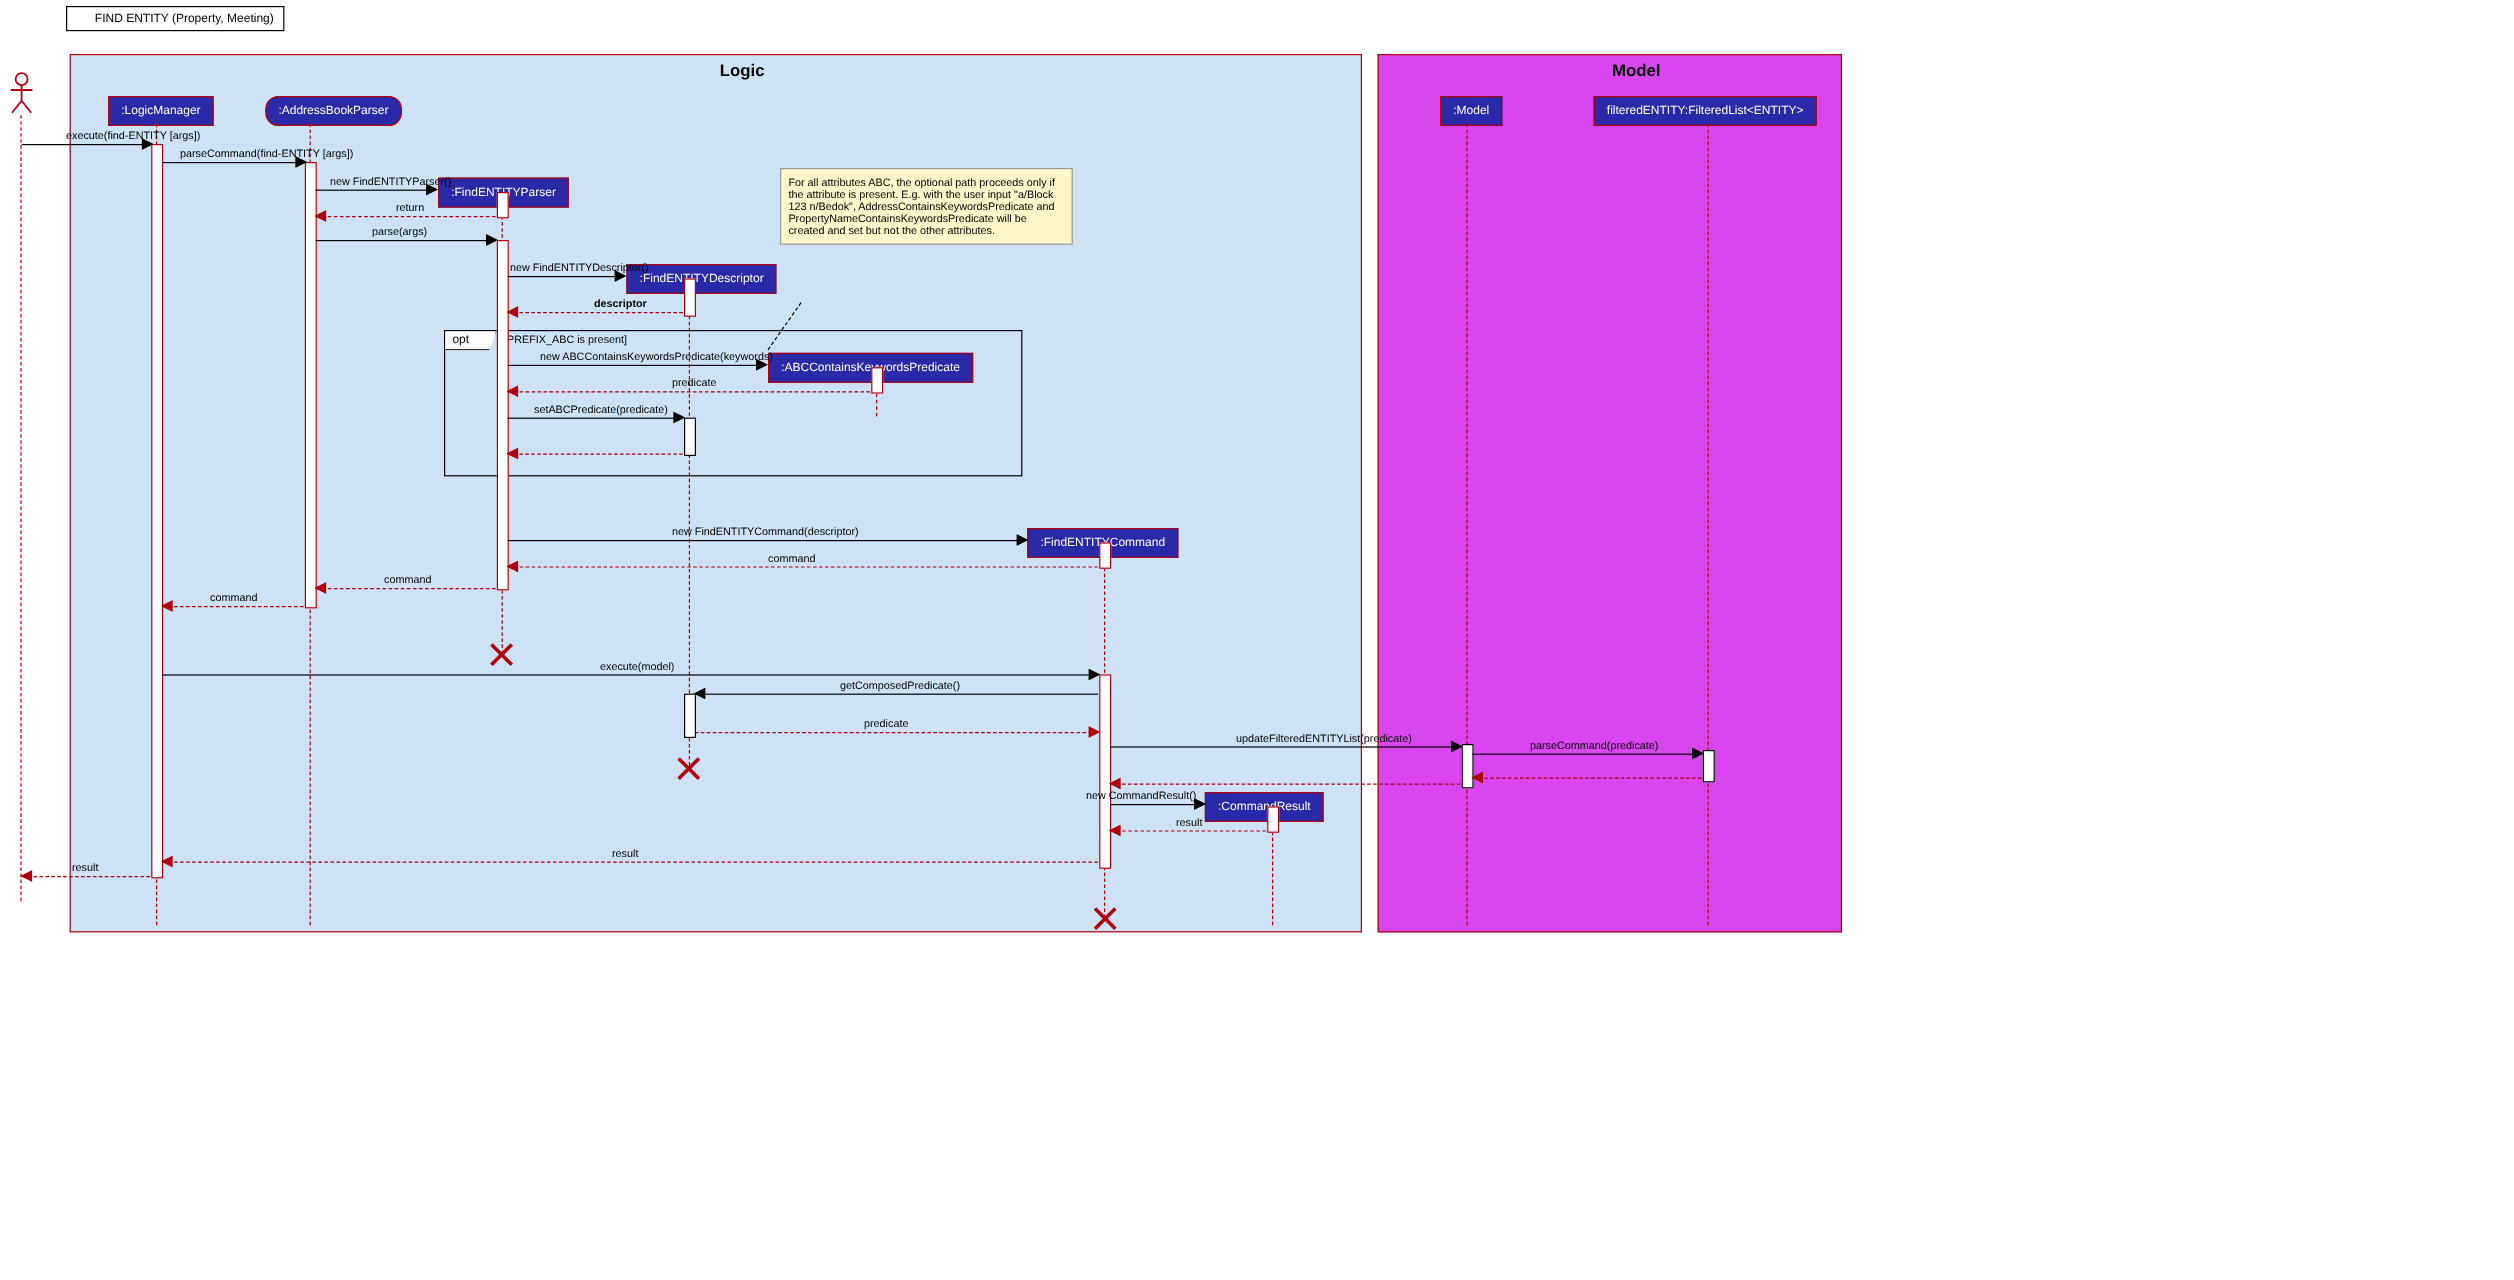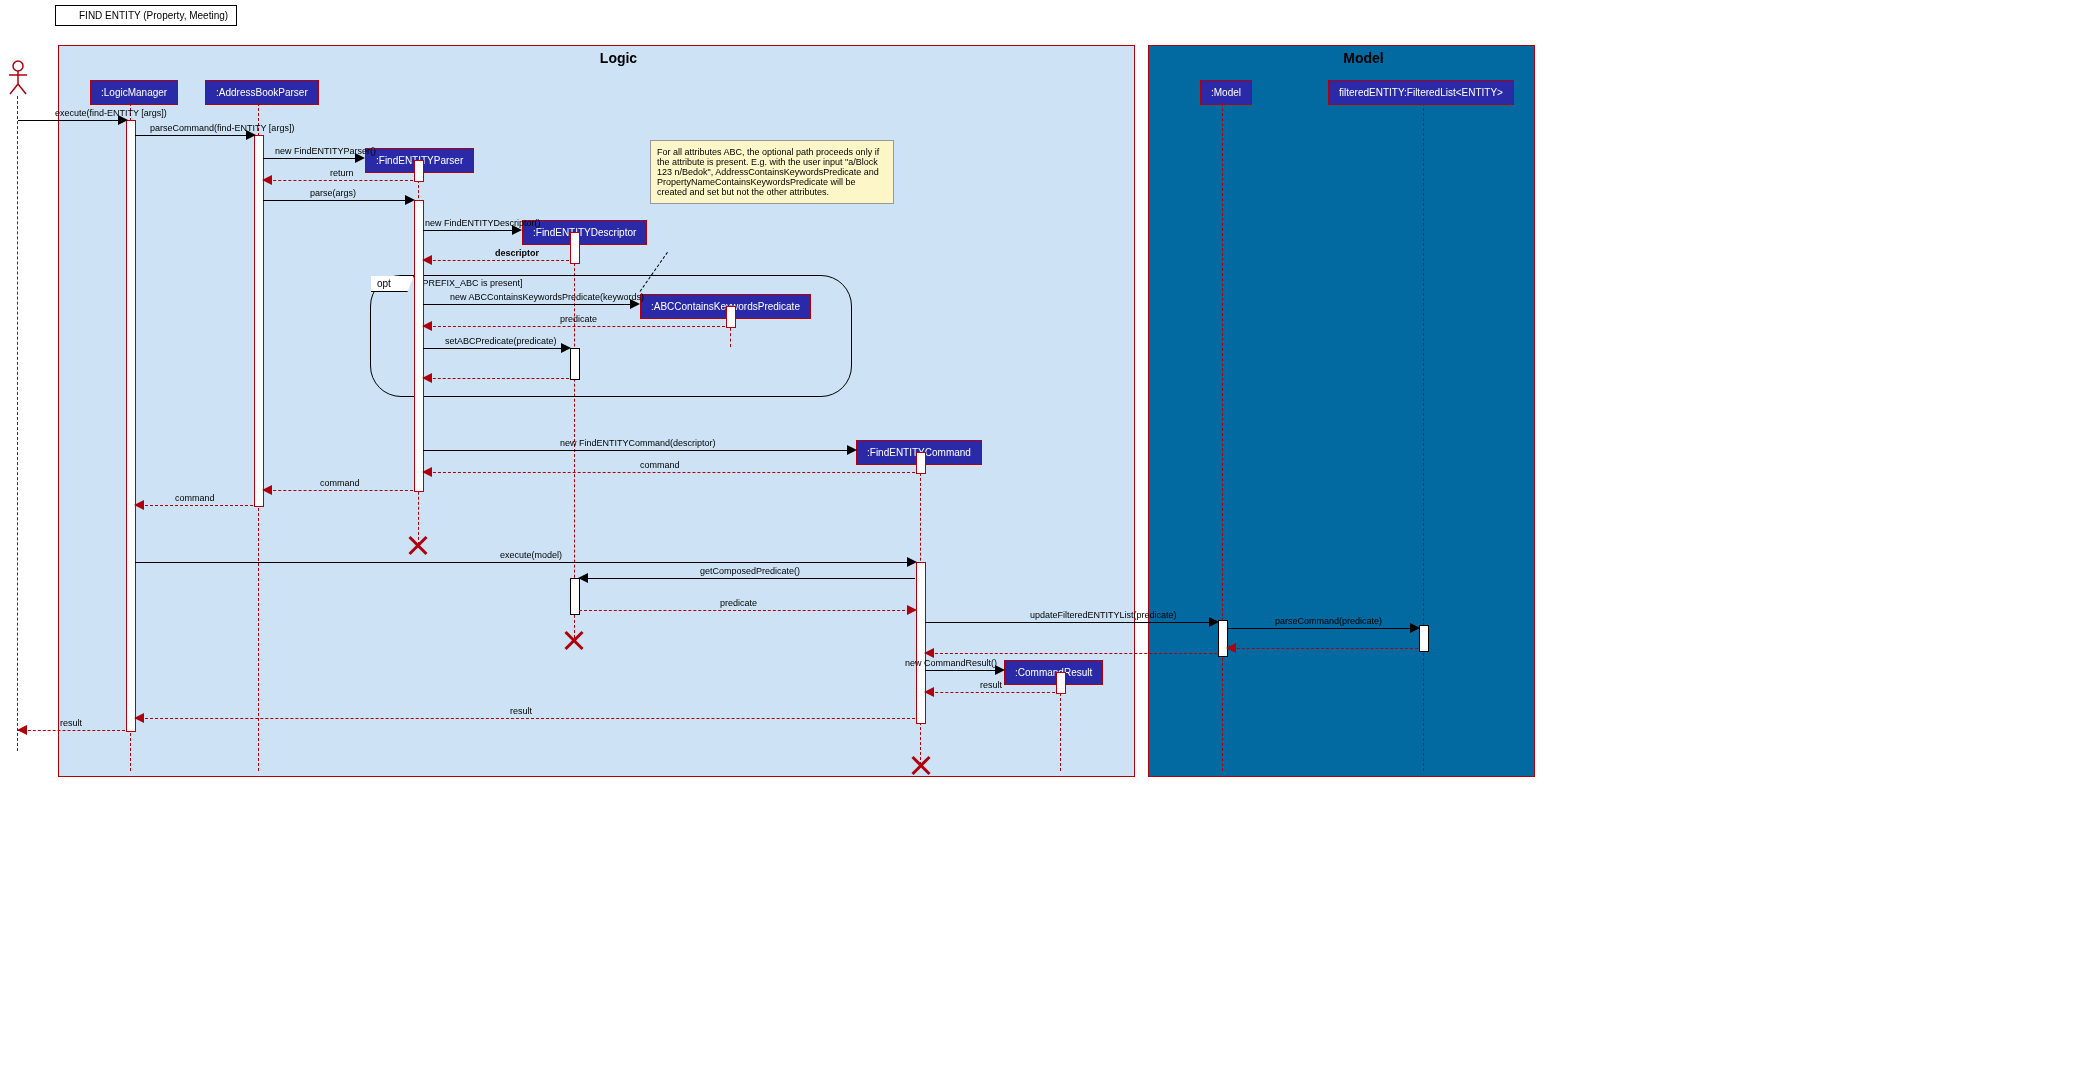--- a/index.html
+++ b/index.html
@@ -19,21 +19,21 @@
     border: 1px solid #000;
     background: #fff;
     padding: 4px 8px;
     font-size: 10px;
   }
   .frame {
     position: absolute;
     border: 1px solid;
   }
   .frame.logic { background: #cde3f5; border-color: #b0000b; }
-  .frame.model { background: #0369a1; border-color: #b0000b; }
+  .frame.model { background: #d946ef; border-color: #b0000b; }
   .frame-title {
     position: absolute;
     top: 4px;
     left: 50%;
     transform: translateX(-50%);
     font-weight: bold;
     font-size: 14px;
     padding-left: 44px;
   }
   .participant {
@@ -137,21 +137,21 @@
     <div class="frame-title">Logic</div>
   </div>
 
   <div class="frame model" style="left:1148px; top:45px; width:385px; height:730px;">
     <div class="frame-title">Model</div>
   </div>
 
   <div class="participant" style="left:90px; top:80px;">:LogicManager</div>
   <div class="lifeline" style="left:130px; top:103px; height:668px;"></div>
 
-  <div class="participant" style="left:205px; top:80px;">:AddressBookParser</div>
+  <div class="participant" style="left:221px; top:80px;border-radius:11px;">:AddressBookParser</div>
   <div class="lifeline" style="left:258px; top:103px; height:668px;"></div>
 
   <div class="participant" style="left:365px; top:148px;">:FindENTITYParser</div>
   <div class="lifeline" style="left:418px; top:170px; height:375px;"></div>
 
   <div class="participant" style="left:522px; top:220px;">:FindENTITYDescriptor</div>
   <div class="lifeline" style="left:574px; top:243px; height:395px;"></div>
 
   <div class="participant" style="left:640px; top:294px;">:ABCContainsKeywordsPredicate</div>
   <div class="lifeline" style="left:730px; top:317px; height:30px;"></div>
@@ -164,21 +164,21 @@
 
   <div class="participant" style="left:1200px; top:80px;">:Model</div>
   <div class="lifeline" style="left:1222px; top:103px; height:668px;"></div>
 
   <div class="participant" style="left:1328px; top:80px;">filteredENTITY:FilteredList&lt;ENTITY&gt;</div>
   <div class="lifeline" style="left:1423px; top:103px; height:668px;"></div>
 
   <div class="note" style="left:650px; top:140px;">For all attributes ABC, the optional path proceeds only if the attribute is present. E.g. with the user input "a/Block 123 n/Bedok", AddressContainsKeywordsPredicate and PropertyNameContainsKeywordsPredicate will be created and set but not the other attributes.</div>
   <div class="arrow-line dashed-black" style="left:640px; top:291px; width:48px; transform:rotate(-55deg); transform-origin:left;"></div>
 
-  <div class="opt-frame" style="left:370px; top:275px; width:480px; height:120px;border-radius:31px;">
+  <div class="opt-frame" style="left:370px; top:275px; width:480px; height:120px;">
     <div class="opt-label">opt</div>
   </div>
   <div class="guard" style="left:420px; top:278px;">[PREFIX_ABC is present]</div>
 
   <div class="activation" style="left:126px; top:120px; height:610px;"></div>
   <div class="activation" style="left:254px; top:135px; height:370px;"></div>
   <div class="activation" style="left:414px; top:160px; height:20px;"></div>
   <div class="activation" style="left:414px; top:200px; height:290px;"></div>
   <div class="activation" style="left:570px; top:232px; height:30px;"></div>
   <div class="activation plain" style="left:570px; top:348px; height:30px;"></div>

